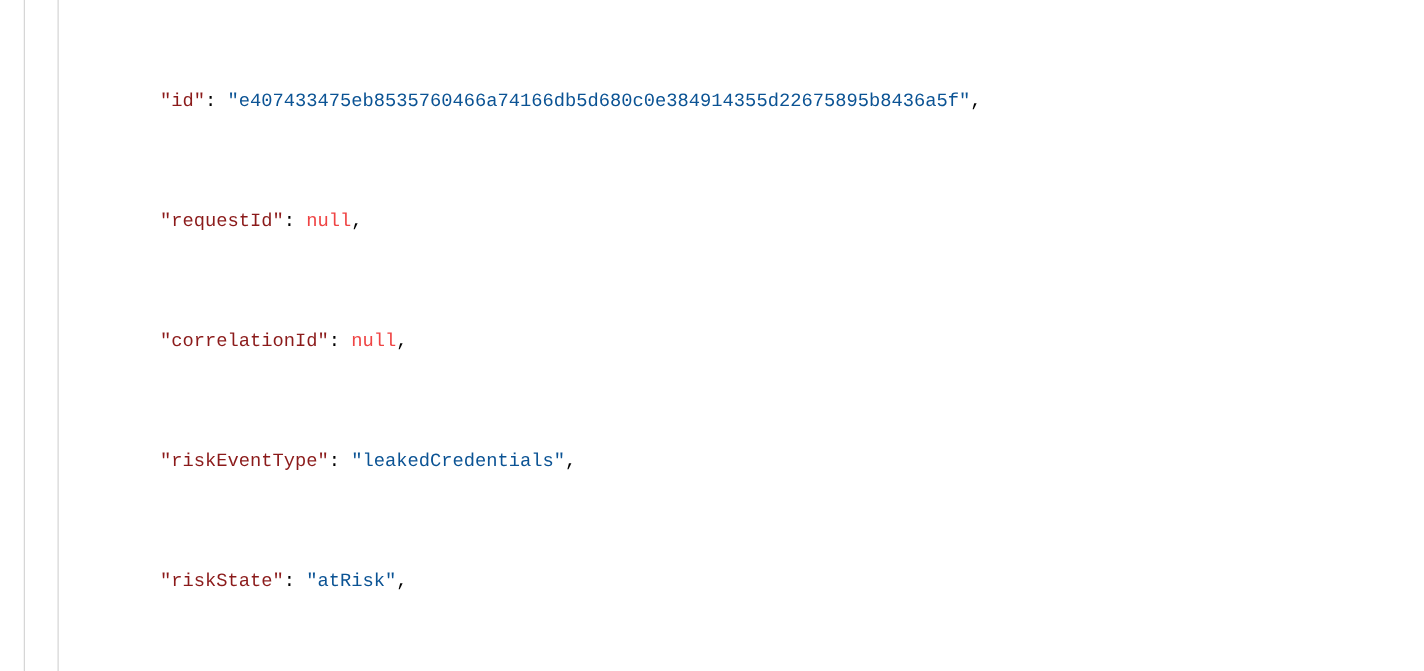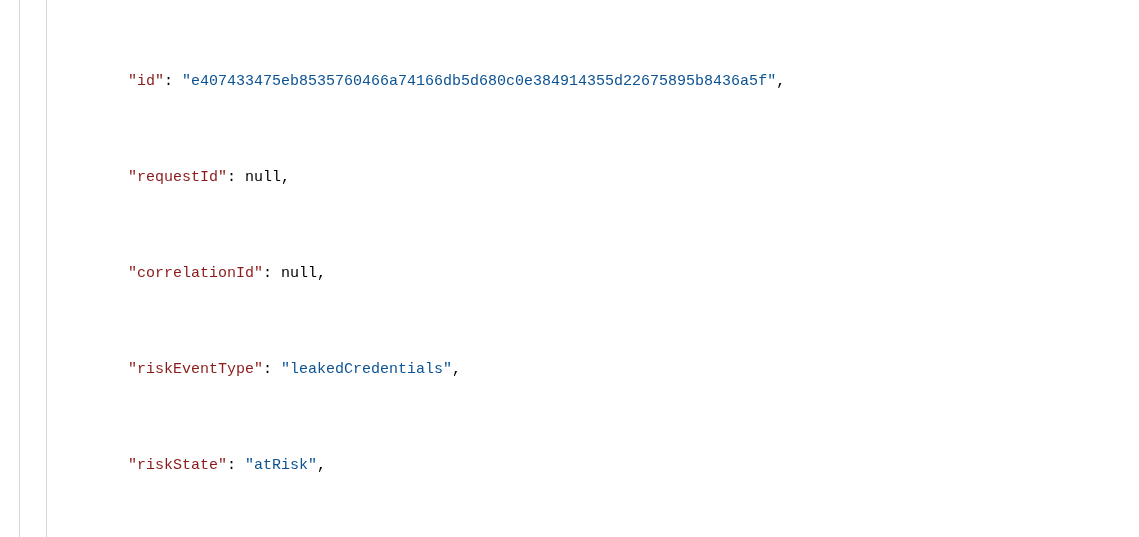--- a/index.html
+++ b/index.html
@@ -34,21 +34,21 @@
     white-space: pre;
     padding: 0;
   }
   .line {
     display: block;
     padding-left: 128px;      
     text-indent: 0;
   }
   .key   { color: #8b1a1a; }          
   .str   { color: #0b5394; }          
-  .null  { color: #000000; }          
+  .null  { color: #ef4444; }          
   .punct { color: #000; }
 </style>
 </head>
 <body>
 
 <div class="viewport">
   <div class="gutter g1"></div>
   <div class="gutter g2"></div>
 
   <div class="code">

